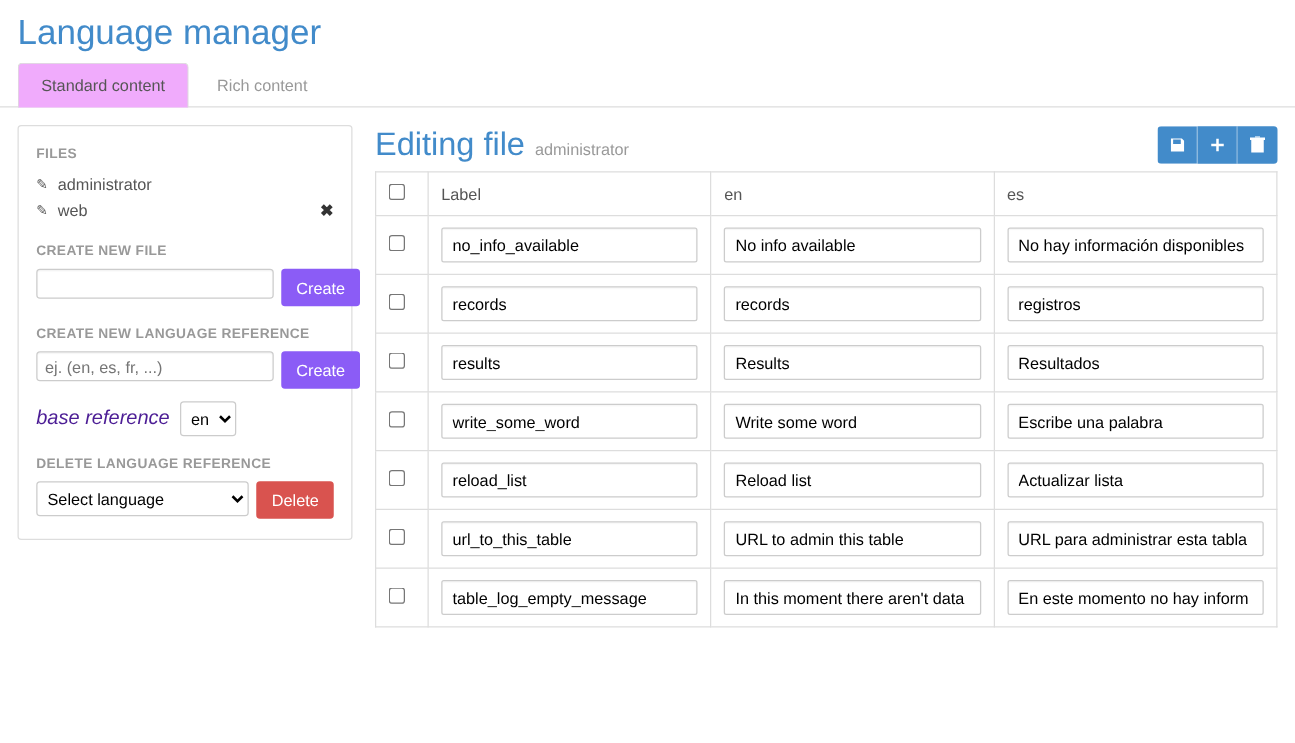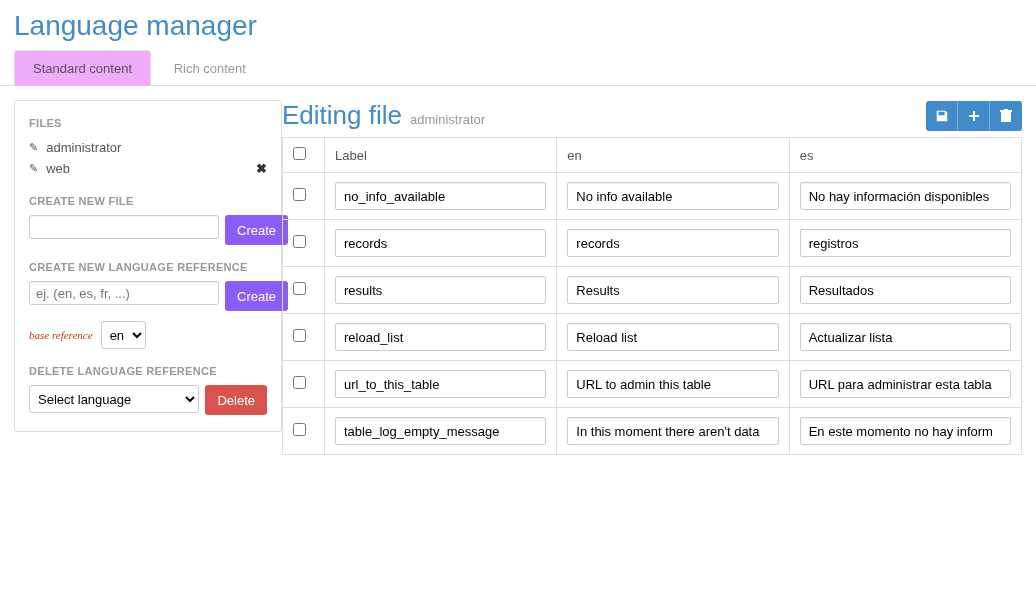--- a/index.html
+++ b/index.html
@@ -1,34 +1,34 @@
 <!DOCTYPE html>
 <html><head>
 <meta charset="utf-8">
 <style>
 * { box-sizing: border-box; margin: 0; padding: 0; }
 body { font-family: "Helvetica Neue", Helvetica, Arial, sans-serif; font-size: 13px; color: #555; background: #fff; }
 .page-title { font-size: 28px; font-weight: 300; color: #428bca; padding: 10px 14px 8px; }
 .tabs { border-bottom: 1px solid #ddd; padding: 0 14px; }
 .tab { display: inline-block; padding: 10px 18px; color: #999; cursor: pointer; border: 1px solid transparent; border-bottom: none; margin-bottom: -1px; }
 .tab.active { color: #555; border-color: #ddd; border-radius: 4px 4px 0 0; background: #f0abfc; }
-.container { display: flex; padding: 14px; align-items: flex-start; }
+.container { display: flex; padding: 14px; gap: 18px; align-items: flex-start; }
 .sidebar { width: 268px; border: 1px solid #ddd; border-radius: 3px; padding: 12px 14px; }
 .section-title { font-size: 11px; font-weight: bold; color: #999; letter-spacing: 0.3px; margin: 4px 0 8px; text-transform: uppercase; }
 .section-title.mt { margin-top: 16px; }
 .file-row { display: flex; align-items: center; padding: 3px 0; }
 .edit-glyph { font-size: 11px; color: #555; margin-right: 8px; cursor: pointer; }
 .file-name { flex: 1; color: #555; }
 .close-x { font-weight: bold; color: #333; cursor: pointer; font-size: 13px; }
 .input-row { display: flex; gap: 6px; margin-bottom: 4px; }
 .text-input { flex: 1; border: 1px solid #ccc; border-radius: 3px; padding: 5px 6px; height: 24px; font-size: 13px; box-shadow: inset 0 1px 1px rgba(0,0,0,0.05); }
 .btn { border: none; border-radius: 3px; padding: 6px 12px; font-size: 13px; cursor: pointer; height: 30px; }
 .btn-primary { background: #8b5cf6; color: #fff; }
 .btn-danger { background: #d9534f; color: #fff; }
-.italic-label { font-style: italic; color: #c2410c; font-size: 11px; margin-right: 8px; font-family: Liberation Serif, serif; }
+.italic-label { font-style: italic; color: #4c1d95; font-size: 16px; margin-right: 8px; }
 .select { border: 1px solid #ccc; border-radius: 3px; padding: 4px 4px; height: 28px; font-size: 13px; background: #fff; }
 .base-row { display: flex; align-items: center; margin-top: 10px; }
 .main { flex: 1; }
 .main-header { display: flex; align-items: center; margin-bottom: 6px; }
 .editing-title { font-size: 26px; font-weight: 300; color: #428bca; }
 .editing-sub { font-size: 13px; color: #999; margin-left: 8px; position: relative; top: 4px; }
 .action-buttons { margin-left: auto; display: flex; }
 .icon-btn { background: #428bca; color: #fff; width: 32px; height: 30px; display: flex; align-items: center; justify-content: center; cursor: pointer; font-size: 14px; border-right: 1px solid rgba(255,255,255,0.3); }
 .icon-btn:first-child { border-radius: 3px 0 0 3px; }
 .icon-btn:last-child { border-radius: 0 3px 3px 0; border-right: none; }
@@ -138,20 +138,26 @@
             <td><input class="cell-input" value="registros" style=""></td>
           </tr>
           <tr>
             <td class="check-cell"><input type="checkbox" style=""></td>
             <td><input class="cell-input" value="results" style=""></td>
             <td><input class="cell-input" value="Results" style=""></td>
             <td><input class="cell-input" value="Resultados" style=""></td>
           </tr>
           <tr>
             <td class="check-cell"><input type="checkbox" style=""></td>
+            <td><input class="cell-input" value="write_some_word" style=""></td>
+            <td><input class="cell-input" value="Write some word" style=""></td>
+            <td><input class="cell-input" value="Escribe una palabra" style=""></td>
+          </tr>
+          <tr>
+            <td class="check-cell"><input type="checkbox" style=""></td>
             <td><input class="cell-input" value="reload_list" style=""></td>
             <td><input class="cell-input" value="Reload list" style=""></td>
             <td><input class="cell-input" value="Actualizar lista" style=""></td>
           </tr>
           <tr>
             <td class="check-cell"><input type="checkbox" style=""></td>
             <td><input class="cell-input" value="url_to_this_table" style=""></td>
             <td><input class="cell-input" value="URL to admin this table" style=""></td>
             <td><input class="cell-input" value="URL para administrar esta tabla" style=""></td>
           </tr>

